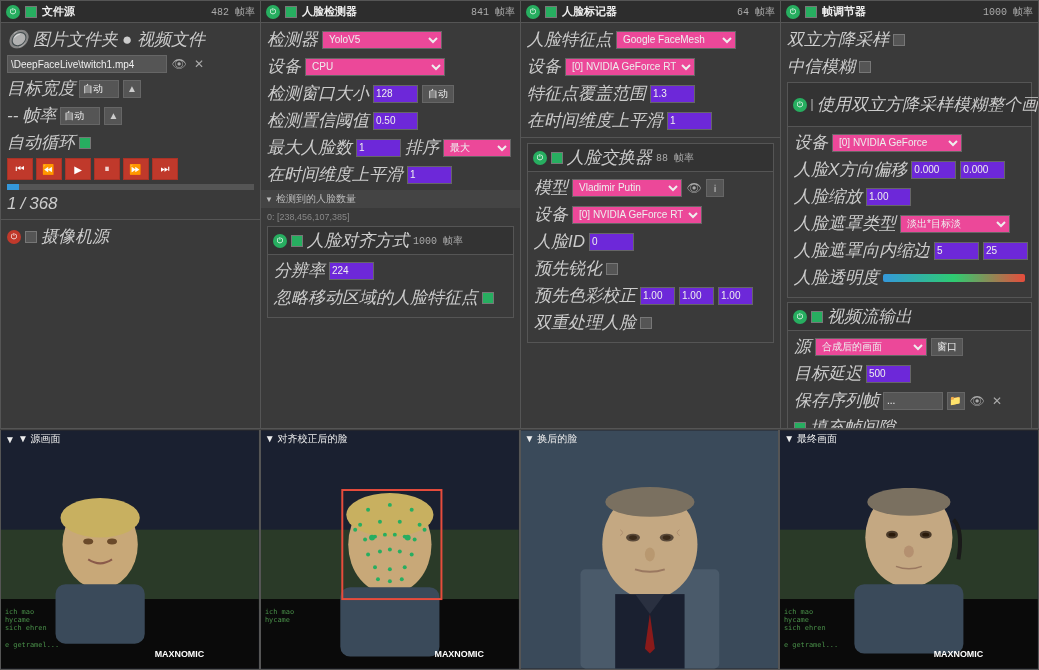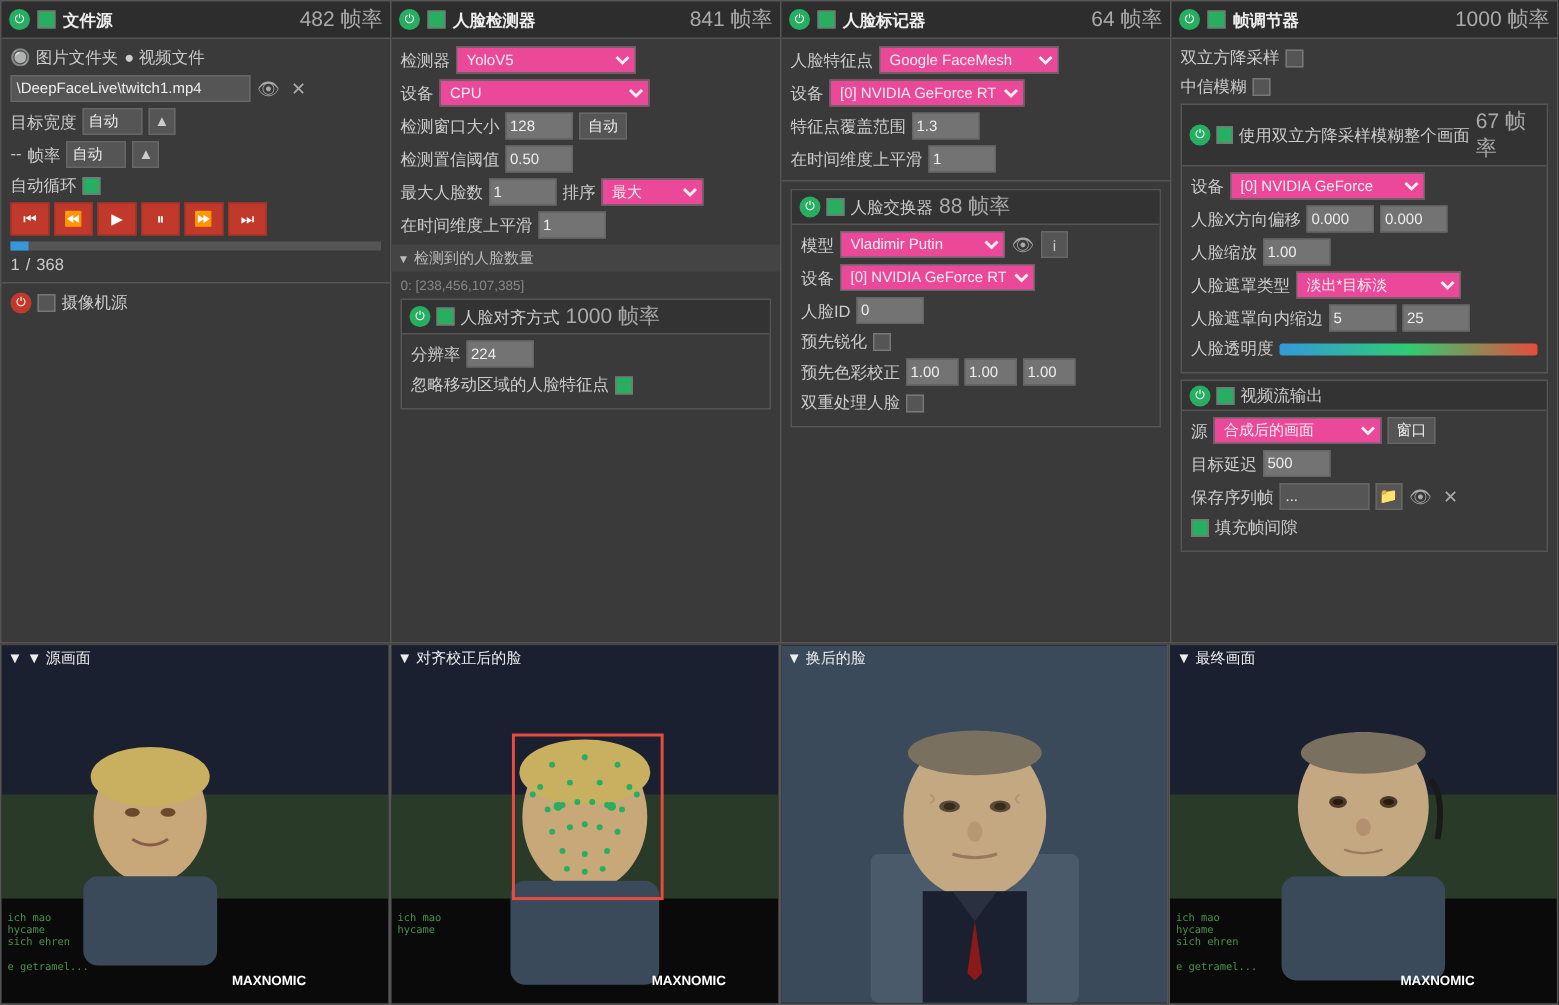--- a/index.html
+++ b/index.html
@@ -42,21 +42,22 @@
       min-height: 22px;
     }
     .panel-title {
       font-weight: bold;
       font-size: 11px;
       color: #eee;
       flex: 1;
     }
     .fps-badge {
       color: #aaa;
-      font-size: 14px;
+      font-size: 10px;
+      font-family: Liberation Mono, monospace;
     }
     .power-btn {
       width: 14px; height: 14px;
       background: #c0392b;
       border-radius: 50%;
       display: inline-flex;
       align-items: center;
       justify-content: center;
       cursor: pointer;
       font-size: 8px;
@@ -80,22 +81,23 @@
       overflow-y: auto;
     }
     .row {
       display: flex;
       align-items: center;
       gap: 4px;
       margin-bottom: 4px;
     }
     .label {
       color: #ccc;
-      font-size: 11px;
+      font-size: 17px;
       white-space: nowrap;
+      font-style: italic;
     }
     .input-box {
       background: #555;
       border: 1px solid #666;
       color: #eee;
       font-size: 10px;
       padding: 1px 3px;
       height: 18px;
     }
     .input-sm { width: 40px; }
@@ -103,21 +105,21 @@
       background: #ec4899;
       border: 1px solid #666;
       color: #eee;
       font-size: 10px;
       padding: 1px 2px;
       height: 18px;
       cursor: pointer;
     }
     .select-wide { width: 120px; }
     .spin-box {
-      background: #737373;
+      background: #6d28d9;
       border: 1px solid #666;
       color: #eee;
       font-size: 10px;
       padding: 1px 2px;
       height: 18px;
       width: 45px;
     }
     .btn-small {
       background: #555;
       border: 1px solid #666;

